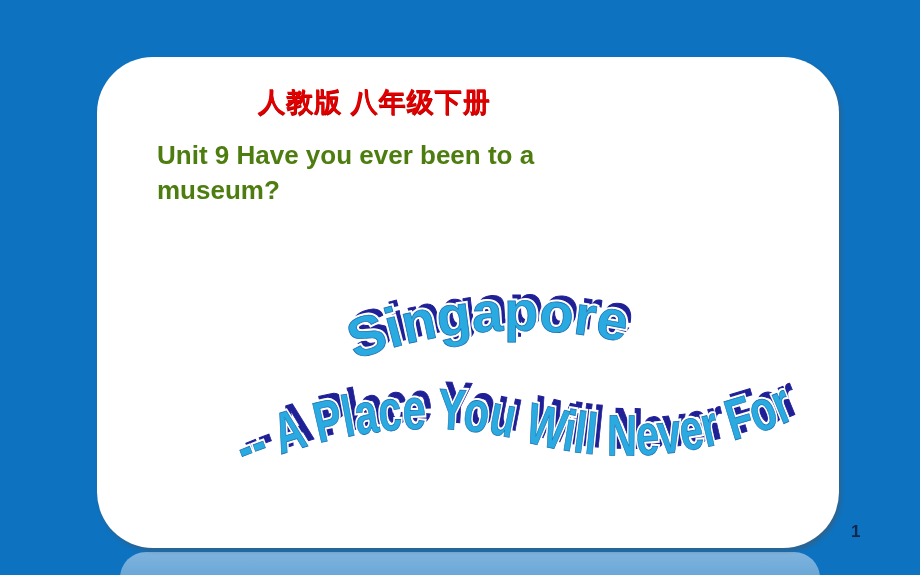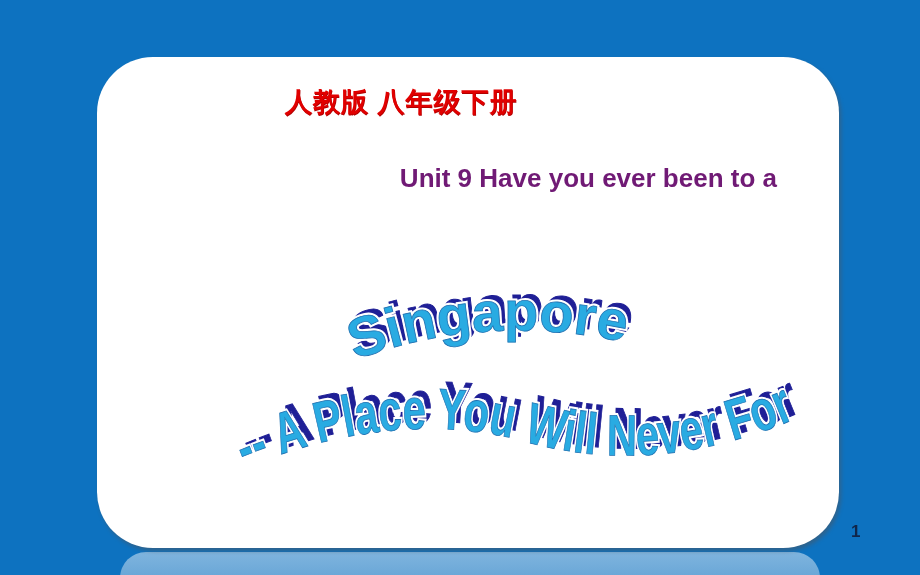--- a/index.html
+++ b/index.html
@@ -61,32 +61,31 @@
   .cn-title {
     position: absolute;
     left: 161px;
     top: 27px;
     font-size: 27px;
     font-weight: bold;
     color: #e10000;
     letter-spacing: 1px;
     white-space: nowrap;
     text-shadow: 0.5px 0.5px 0 #b00000;
-    margin-left: 27px;
   }
 
   .en-title {
     position: absolute;
     left: 60px;
-    top: 104px;
+    top: 81px;
     width: 620px;
-    text-align: right;
+    text-align: left;
     font-size: 26px;
     font-weight: bold;
-    color: #701a75;
+    color: #4d7c0f;
     line-height: 35px;
   }
   .en-title .line3 { white-space: pre; }
 
   
   .wordart-wrap {
     position: absolute;
     left: 0;
     top: 215px;
     width: 742px;
@@ -114,20 +113,21 @@
   <div class="under-card"></div>
 
   <div class="card-shadow"></div>
 
   <div class="card">
 
     <div class="cn-title">人教版 八年级下册</div>
 
     <div class="en-title">
       <div>Unit 9 Have you ever been to a</div>
+      <div>museum?</div>
     </div>
 
     <div class="wordart-wrap">
       <svg width="742" height="230" viewBox="0 0 742 230" xmlns="http://www.w3.org/2000/svg">
         <defs>
 
           <path id="arcSing" d="M 252 90 Q 400 34 560 78"></path>
 
           <path id="waveSub" d="M 148 196 Q 300 134 430 170 Q 560 206 700 146"></path>
         </defs>

